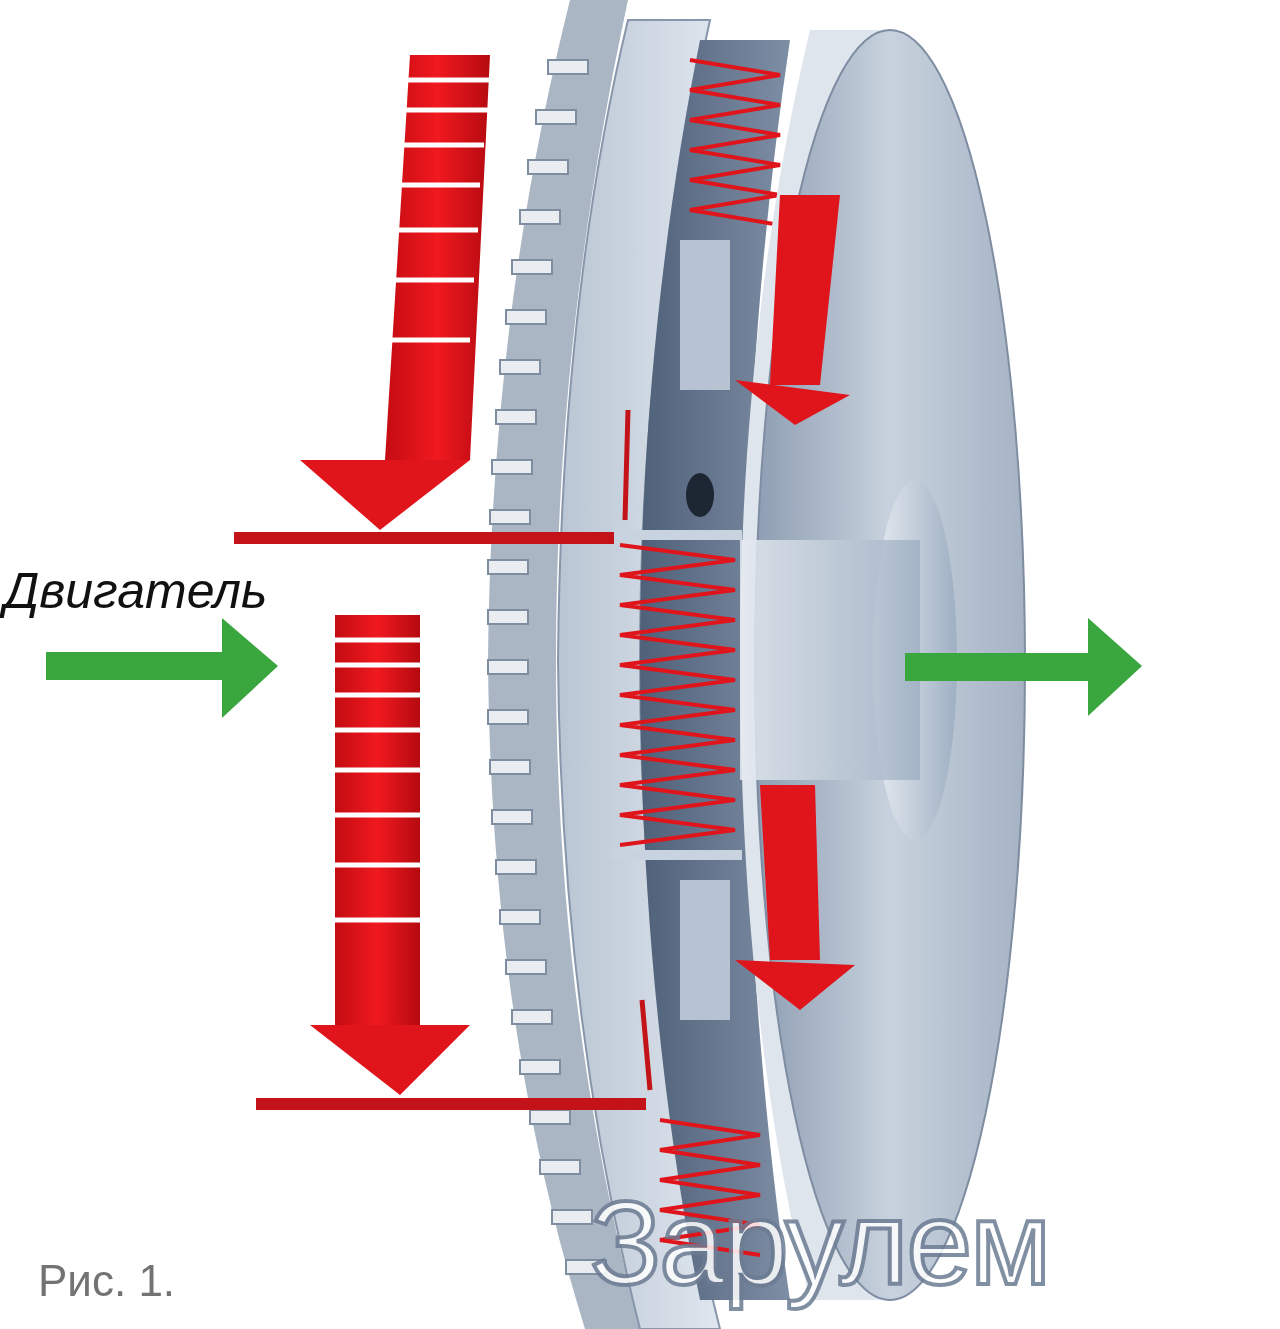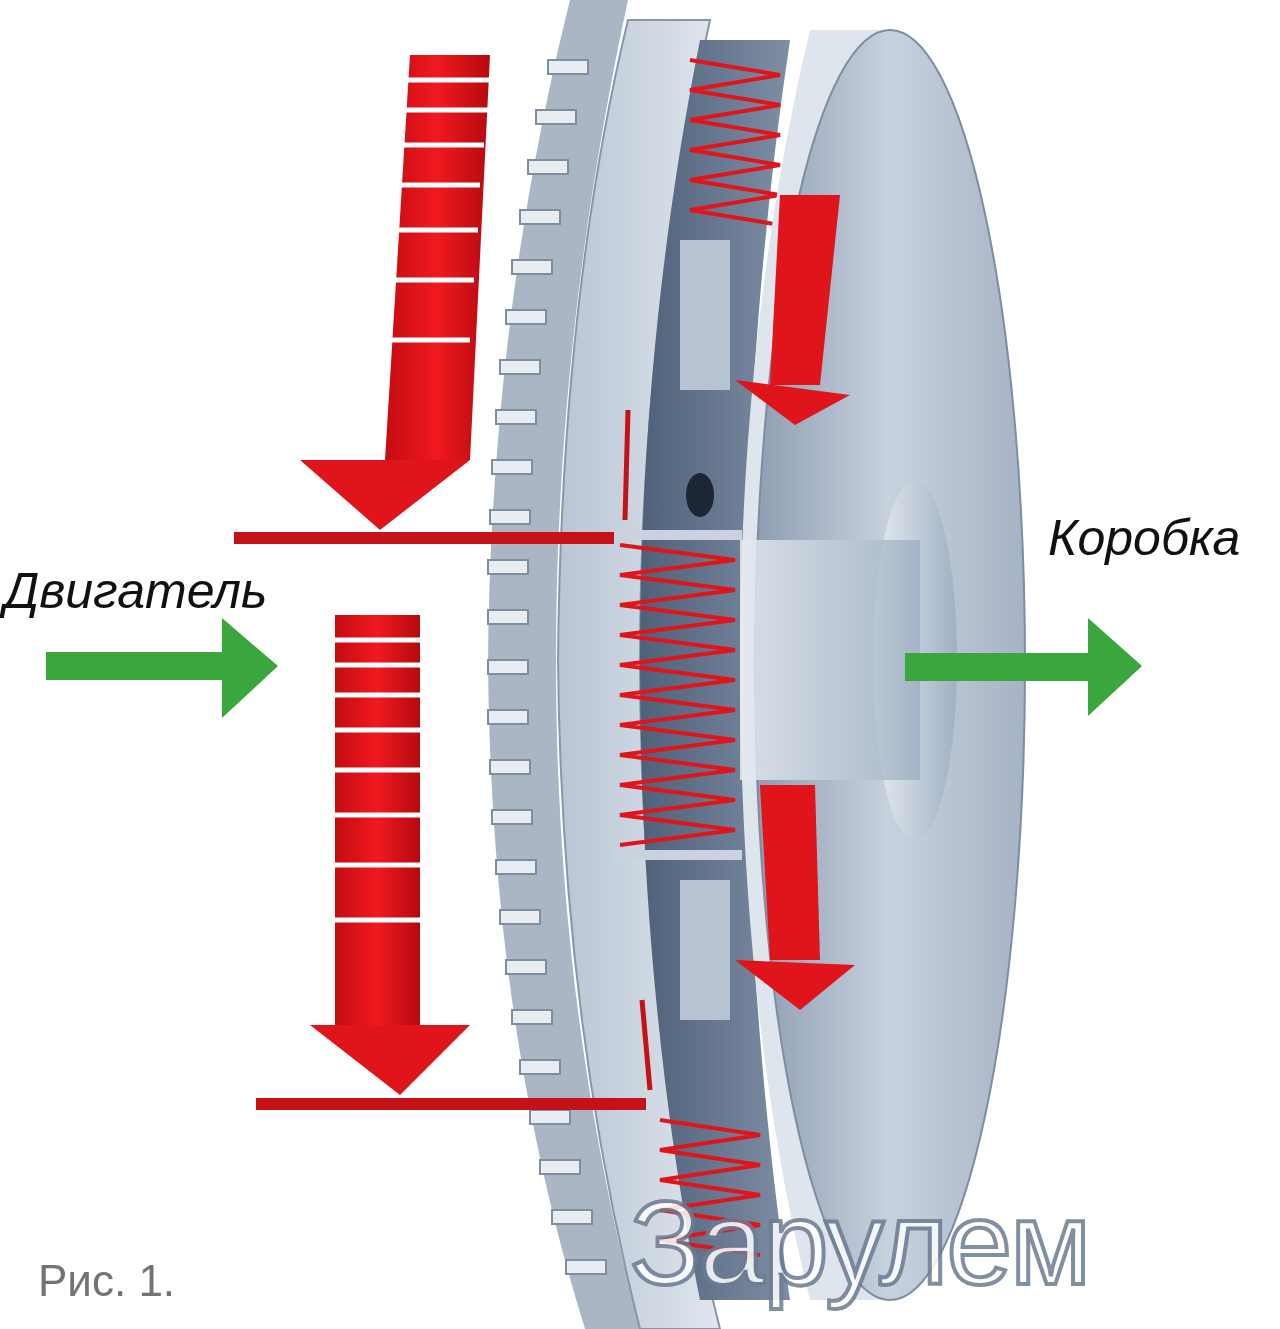--- a/index.html
+++ b/index.html
@@ -3,21 +3,21 @@
 <meta charset="utf-8">
 <style>
   html,body{margin:0;padding:0;background:#ffffff;}
   body{width:1280px;height:1329px;position:relative;overflow:hidden;font-family:"Liberation Sans",sans-serif;}
   .layer{position:absolute;left:0;top:0;width:1280px;height:1329px;}
   .label{position:absolute;font-family:"Liberation Sans",sans-serif;font-style:italic;color:#111;line-height:1;}
   .engine{left:4px;top:566px;font-size:50px;}
   .gearbox{left:1048px;top:512px;font-size:50px;line-height:52px;text-align:left;}
   .fig{position:absolute;left:38px;top:1256px;font-size:44px;color:#737373;font-family:"Liberation Sans",sans-serif;}
   .logo{position:absolute;left:590px;top:1175px;font-size:118px;font-family:"Liberation Sans",sans-serif;color:#fff;
-        -webkit-text-stroke:4px #6c7c93;letter-spacing:-2px;opacity:.85;margin-left:40px;}
+        -webkit-text-stroke:4px #6c7c93;letter-spacing:-2px;opacity:.85;}
 </style>
 </head>
 <body>
 
 <svg class="layer" viewBox="0 0 1280 1329" xmlns="http://www.w3.org/2000/svg">
   <defs>
     <linearGradient id="discFace" x1="0" x2="1" y1="0" y2="0">
       <stop offset="0" stop-color="#8e9db2"></stop>
       <stop offset="0.5" stop-color="#c8d2de"></stop>
       <stop offset="1" stop-color="#a6b3c4"></stop>
@@ -139,16 +139,15 @@
     <polygon points="222,618 278,666 222,718" fill="#3aa63e"></polygon>
   </g>
   <g>
     <rect x="905" y="653" width="190" height="28" fill="#3aa63e"></rect>
     <polygon points="1088,618 1142,666 1088,716" fill="#3aa63e"></polygon>
   </g>
 </svg>
 
 <div class="label engine">Двигатель</div>
 <div class="label gearbox">
-  <div>Коробка</div>
 </div>
 <div class="fig">Рис. 1.</div>
 <div class="logo">Зарулем</div>
 
 </body></html>

